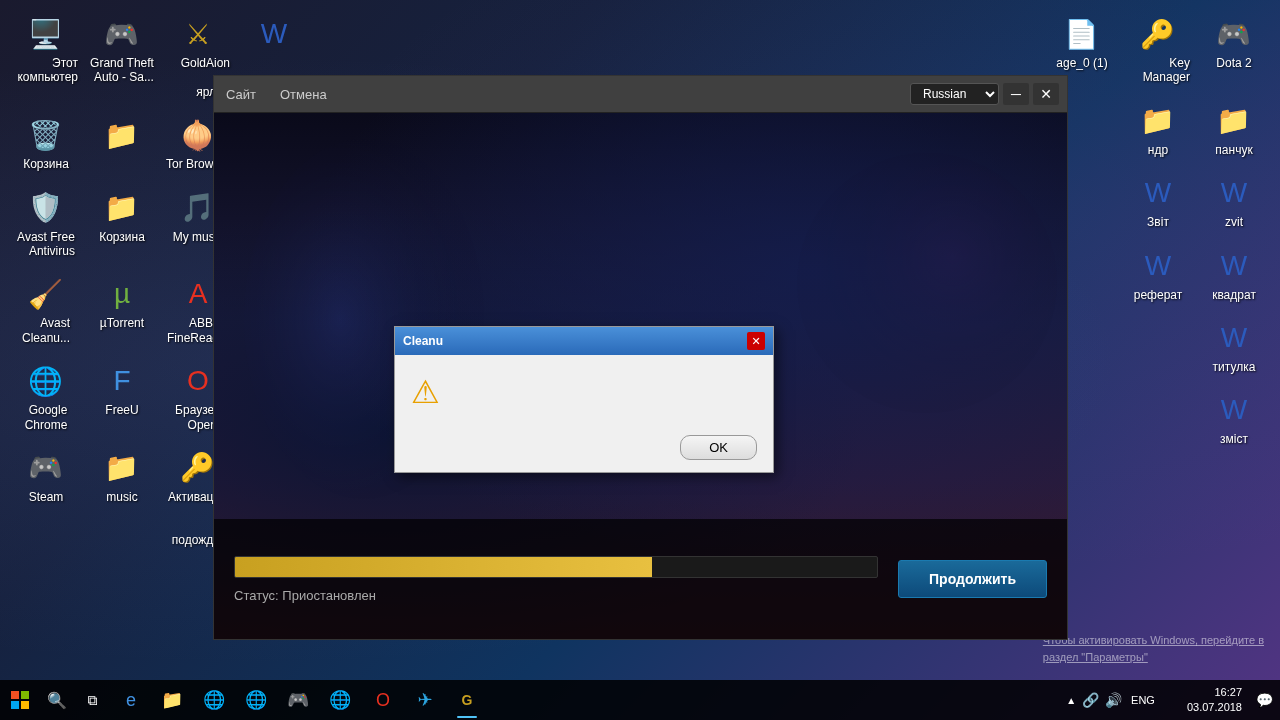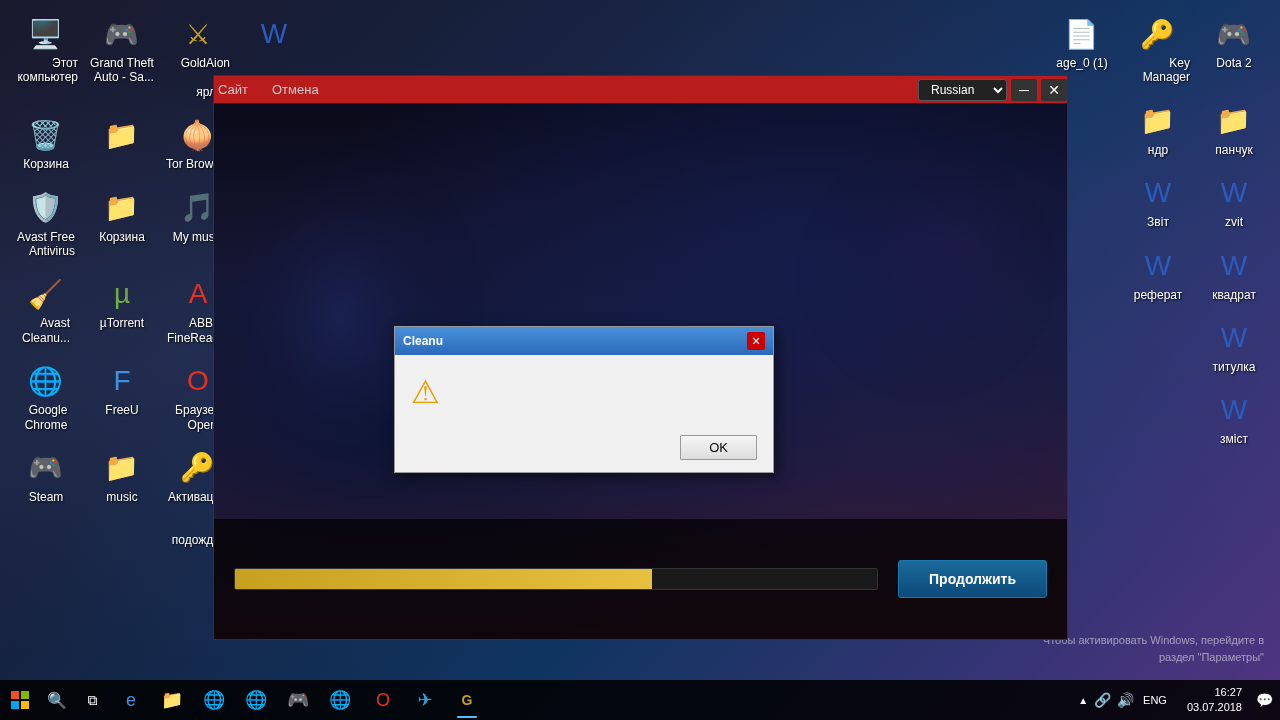--- a/index.html
+++ b/index.html
@@ -176,20 +176,21 @@
       font-size: 14px;
       color: white;
     }
 
     .clock {
       color: white;
       font-size: 11px;
       text-align: right;
       padding: 0 8px;
       line-height: 1.4;
+      margin-left: 12px;
     }
 
     .notification-btn {
       width: 30px;
       height: 40px;
       display: flex;
       align-items: center;
       justify-content: center;
       color: white;
       cursor: pointer;
@@ -204,25 +205,25 @@
       width: 855px;
       height: 565px;
       background: #0d0d1a;
       border: 1px solid #333;
       display: flex;
       flex-direction: column;
       z-index: 10;
     }
 
     .app-titlebar {
-      height: 28px;
-      background: #b91c1c;
-      display: flex;
-      align-items: center;
-      padding: 0 0;
+      height: 37px;
+      background: #404040;
+      display: flex;
+      align-items: center;
+      padding: 0 8px;
       justify-content: space-between;
       border-bottom: 1px solid #222;
     }
 
     .app-menu {
       display: flex;
       gap: 16px;
     }
 
     .app-menu-item {
@@ -433,32 +434,33 @@
       display: flex;
       justify-content: flex-end;
     }
 
     .ok-btn {
       padding: 4px 28px;
       background: linear-gradient(180deg, #f5f5f5, #ddd);
       border: 1px solid #999;
       cursor: pointer;
       font-size: 13px;
-      border-radius: 1px;
+      border-radius: 10px;
     }
 
     
     .activation-text {
       position: absolute;
       bottom: 55px;
       right: 16px;
-      text-align: right;
+      text-align: left;
       color: rgba(255,255,255,0.5);
       font-size: 11px;
       line-height: 1.5;
+      text-decoration: underline;
     }
   </style>
 </head>
 <body>
 
 <div class="desktop">
 
   <div class="desktop-icons-left">
 
     <div style="display:flex; gap:4px;">
@@ -666,20 +668,21 @@
         </defs>
         <ellipse cx="180" cy="150" rx="130" ry="130" fill="url(#dragonGrad)"></ellipse>
       </svg>
 
 
       <div class="app-bottom">
         <div class="progress-section">
           <div class="progress-bar-track">
             <div class="progress-bar-fill" style="width:65%"></div>
           </div>
+          <div class="status-text">Статус: Приостановлен</div>
         </div>
         <div class="action-buttons">
           <button class="action-btn btn-continue">Продолжить</button>
         </div>
       </div>
     </div>
 
     <div class="error-overlay">
       <div class="error-dialog">
         <div class="error-titlebar">

